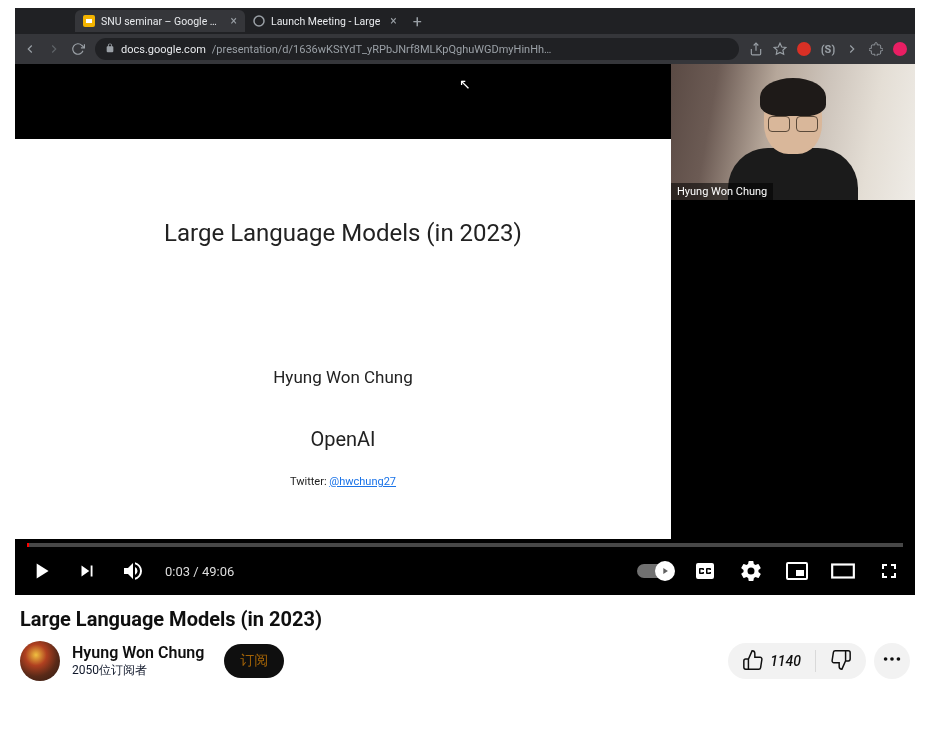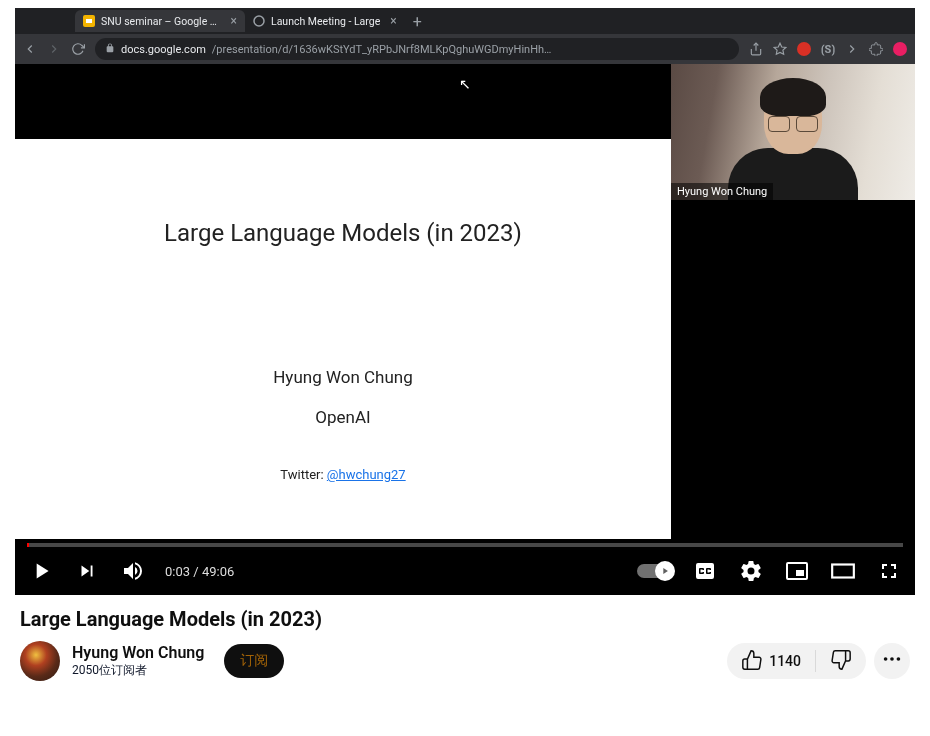--- a/index.html
+++ b/index.html
@@ -95,22 +95,22 @@
       top: 75px;
       width: 656px;
       height: 400px;
       background: #fff;
       padding: 40px 20px 20px 20px;
       text-align: center;
       color: #222;
     }
     .slide-title { font-size: 24px; font-weight: 400; margin-top: 40px; }
     .slide-author { font-size: 17px; margin-top: 120px; }
-    .slide-org { font-size: 17px; margin-top: 20px; }
-    .slide-twitter { font-size: 13px; margin-top: 40px; }
+    .slide-org { font-size: 20px; margin-top: 40px; }
+    .slide-twitter { font-size: 11px; margin-top: 24px; }
     .slide-handle { color: #1a73e8; text-decoration: underline; }
     .cursor-arrow {
       position: absolute;
       color: #fff;
       font-size: 14px;
       pointer-events: none;
     }
 
     .cam-tile {
       position: absolute;
@@ -254,20 +254,21 @@
       background: #f2f2f2;
       border-radius: 18px;
       height: 36px;
     }
     .pill-seg {
       display: flex; align-items: center; gap: 6px;
       padding: 0 14px;
       font-size: 14px; font-weight: 500;
       color: #0f0f0f;
       height: 100%;
+      font-style: italic;
     }
     .pill-divider { width: 1px; height: 22px; background: #d9d9d9; }
     .icon-btn {
       width: 36px; height: 36px; border-radius: 50%;
       background: #f2f2f2;
       display: flex; align-items: center; justify-content: center;
     }
     .flex-spacer { flex: 1; }
   </style>
 </head>

